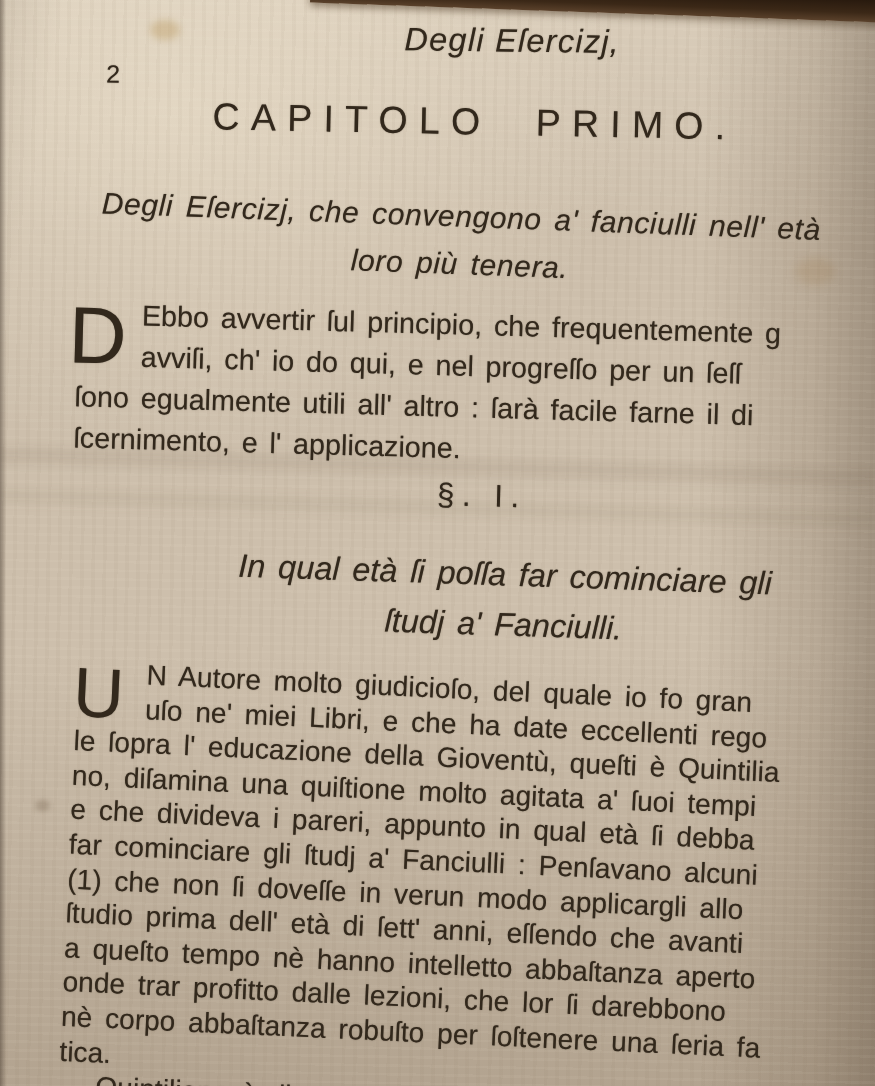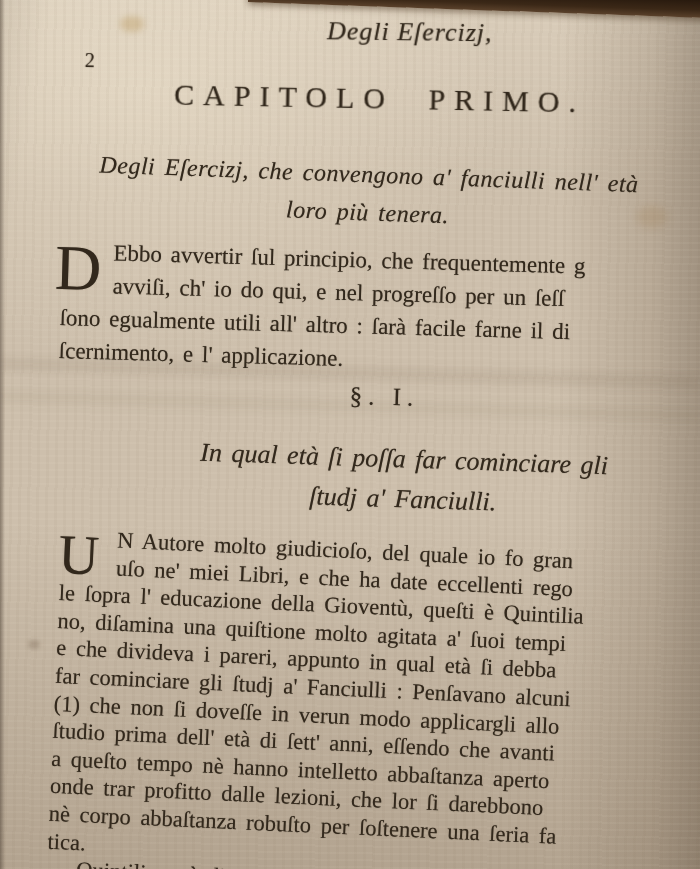--- a/index.html
+++ b/index.html
@@ -1,18 +1,18 @@
 <!DOCTYPE html>
 <html><head>
 <meta charset="utf-8">
 <style>
   html,body { margin:0; padding:0; background:#111; }
   .page {
     position:relative; width:700px; height:869px; overflow:hidden;
-    font-family:Liberation Serif, serif;
+    font-family:Liberation Sans, sans-serif;
     background:
       radial-gradient(ellipse 560px 420px at 20% 10%, rgba(241,230,209,0.50), rgba(241,230,209,0) 65%),
       linear-gradient(100deg, rgba(62,46,30,0.12) 0%, rgba(62,46,30,0) 6%),
       linear-gradient(to right, rgba(0,0,0,0) 80%, rgba(74,55,36,0.16) 93%, rgba(56,40,25,0.30) 100%),
       linear-gradient(to bottom, rgba(255,246,228,0.25) 0%, rgba(255,246,228,0) 22%, rgba(84,64,42,0) 60%, rgba(84,64,42,0.22) 100%),
       #cdbfac;
   }
   .texture {
     position:absolute; inset:0; pointer-events:none;
     background:

